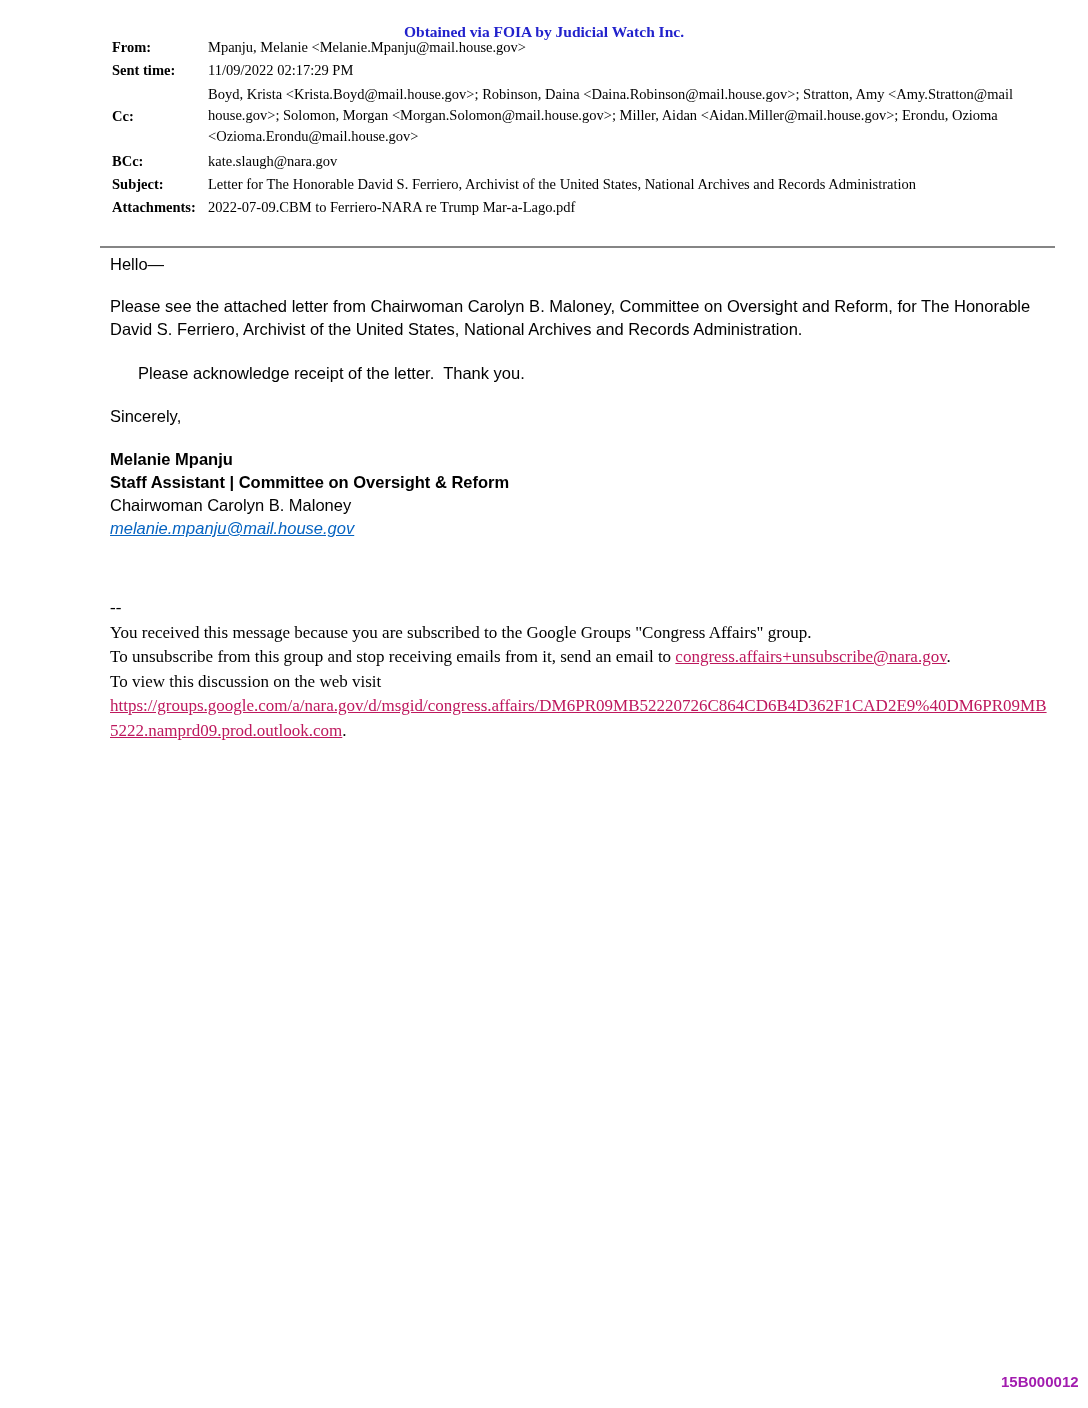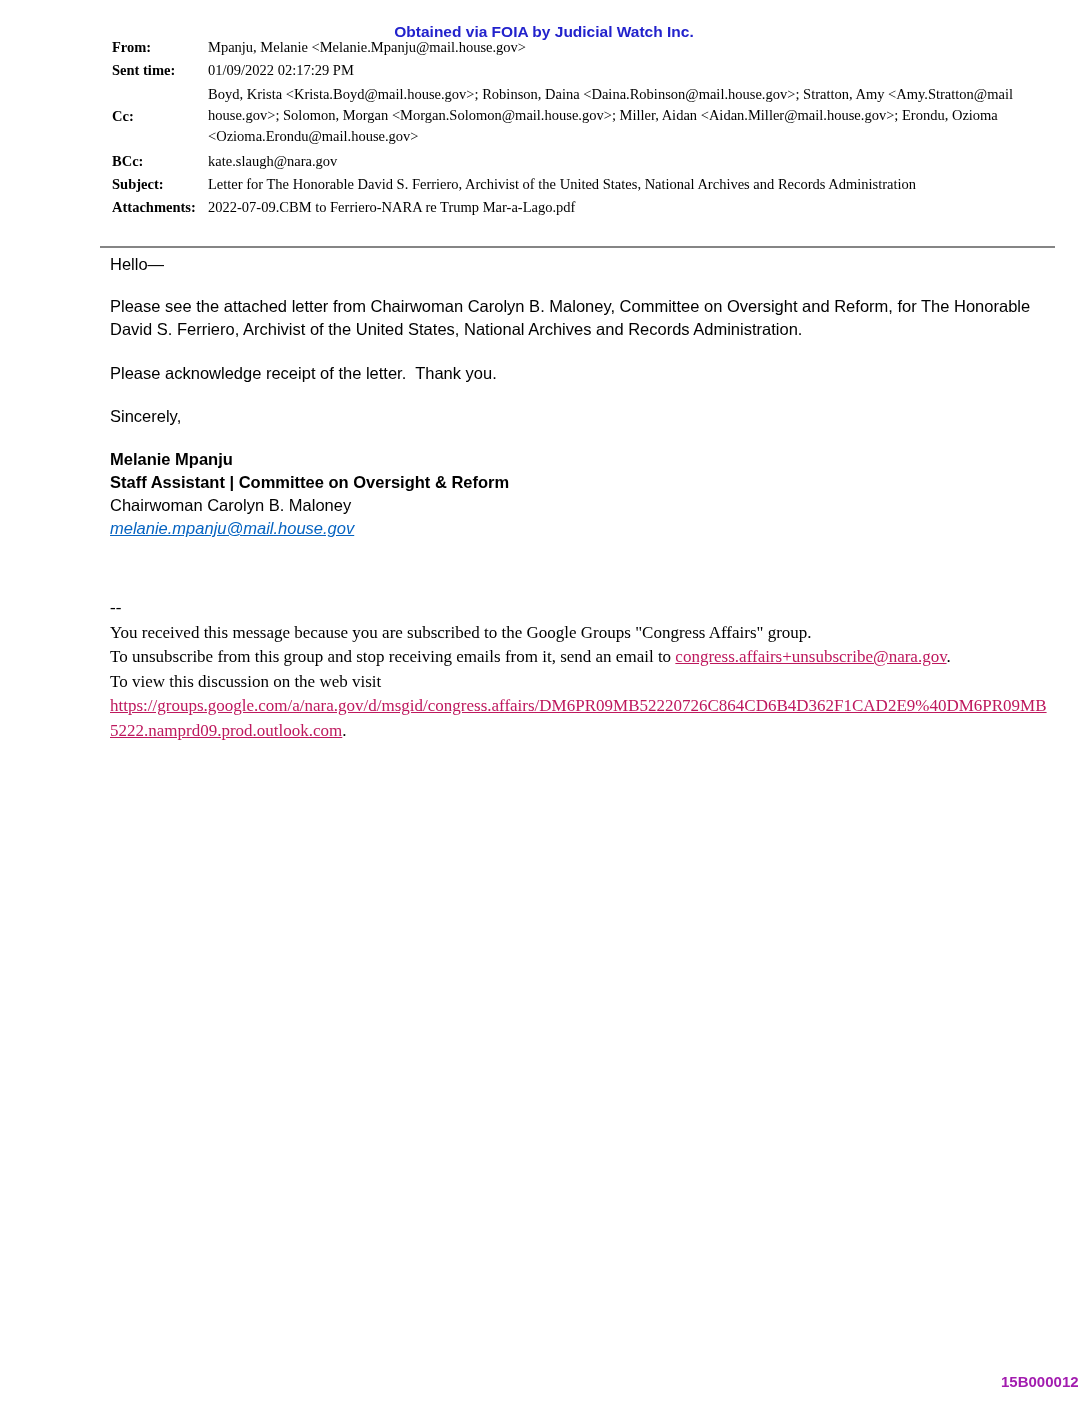--- a/index.html
+++ b/index.html
@@ -9,21 +9,21 @@
     width:1088px; height:1408px;
     background:#ffffff;
     overflow:hidden;
     font-family:"Liberation Serif", serif;
     color:#000000;
   }
   
   .stamp {
     position:absolute; top:23px; left:0; right:0;
     text-align:center;
-    font-family:Liberation Sans, sans-serif;
+    font-family:Liberation Serif, serif;
     font-weight:bold;
     font-size:15.5px;
     color:#2222CC;
   }
   
   .header-table {
     position:absolute; top:38px; left:112px; width:908px;
     font-size:14.5px;
   }
   .hdr-row { display:flex; align-items:center; margin-bottom:5px; }
@@ -41,21 +41,21 @@
   }
   
   .body-block {
     position:absolute; top:253px; left:110px; width:945px;
     font-family:"Liberation Sans", sans-serif;
     font-size:16.5px;
     line-height:23px;
   }
   .body-block p { white-space:pre-wrap; }
   .p-gap1 { margin-top:19px; }
-  .p-gap2 { margin-top:21px; }
+  .p-gap2 { margin-top:21px;margin-left:28px; }
   .p-gap3 { margin-top:20px; }
   .sig-block { margin-top:20px; }
   .sig-name, .sig-title { font-weight:bold; }
   .sig-email {
     color:#0563C1;
     text-decoration:underline;
     cursor:pointer;
     font-style:italic;
   }
   
@@ -87,21 +87,21 @@
 
   <div class="stamp">Obtained via FOIA by Judicial Watch Inc.</div>
 
   <div class="header-table">
     <div class="hdr-row">
       <div class="hdr-label">From:</div>
       <div class="hdr-value">Mpanju, Melanie &lt;Melanie.Mpanju@mail.house.gov&gt;</div>
     </div>
     <div class="hdr-row">
       <div class="hdr-label">Sent time:</div>
-      <div class="hdr-value">01/09/2022 02:17:29 PM</div>
+      <div class="hdr-value">11/09/2022 02:17:29 PM</div>
     </div>
     <div class="hdr-row multiline">
       <div class="hdr-label">Cc:</div>
       <div class="hdr-value">Boyd, Krista &lt;Krista.Boyd@mail.house.gov&gt;; Robinson, Daina &lt;Daina.Robinson@mail.house.gov&gt;; Stratton, Amy &lt;Amy.Stratton@mail house.gov&gt;; Solomon, Morgan &lt;Morgan.Solomon@mail.house.gov&gt;; Miller, Aidan &lt;Aidan.Miller@mail.house.gov&gt;; Erondu, Ozioma &lt;Ozioma.Erondu@mail.house.gov&gt;</div>
     </div>
     <div class="hdr-row">
       <div class="hdr-label">BCc:</div>
       <div class="hdr-value">kate.slaugh@nara.gov</div>
     </div>
     <div class="hdr-row">

